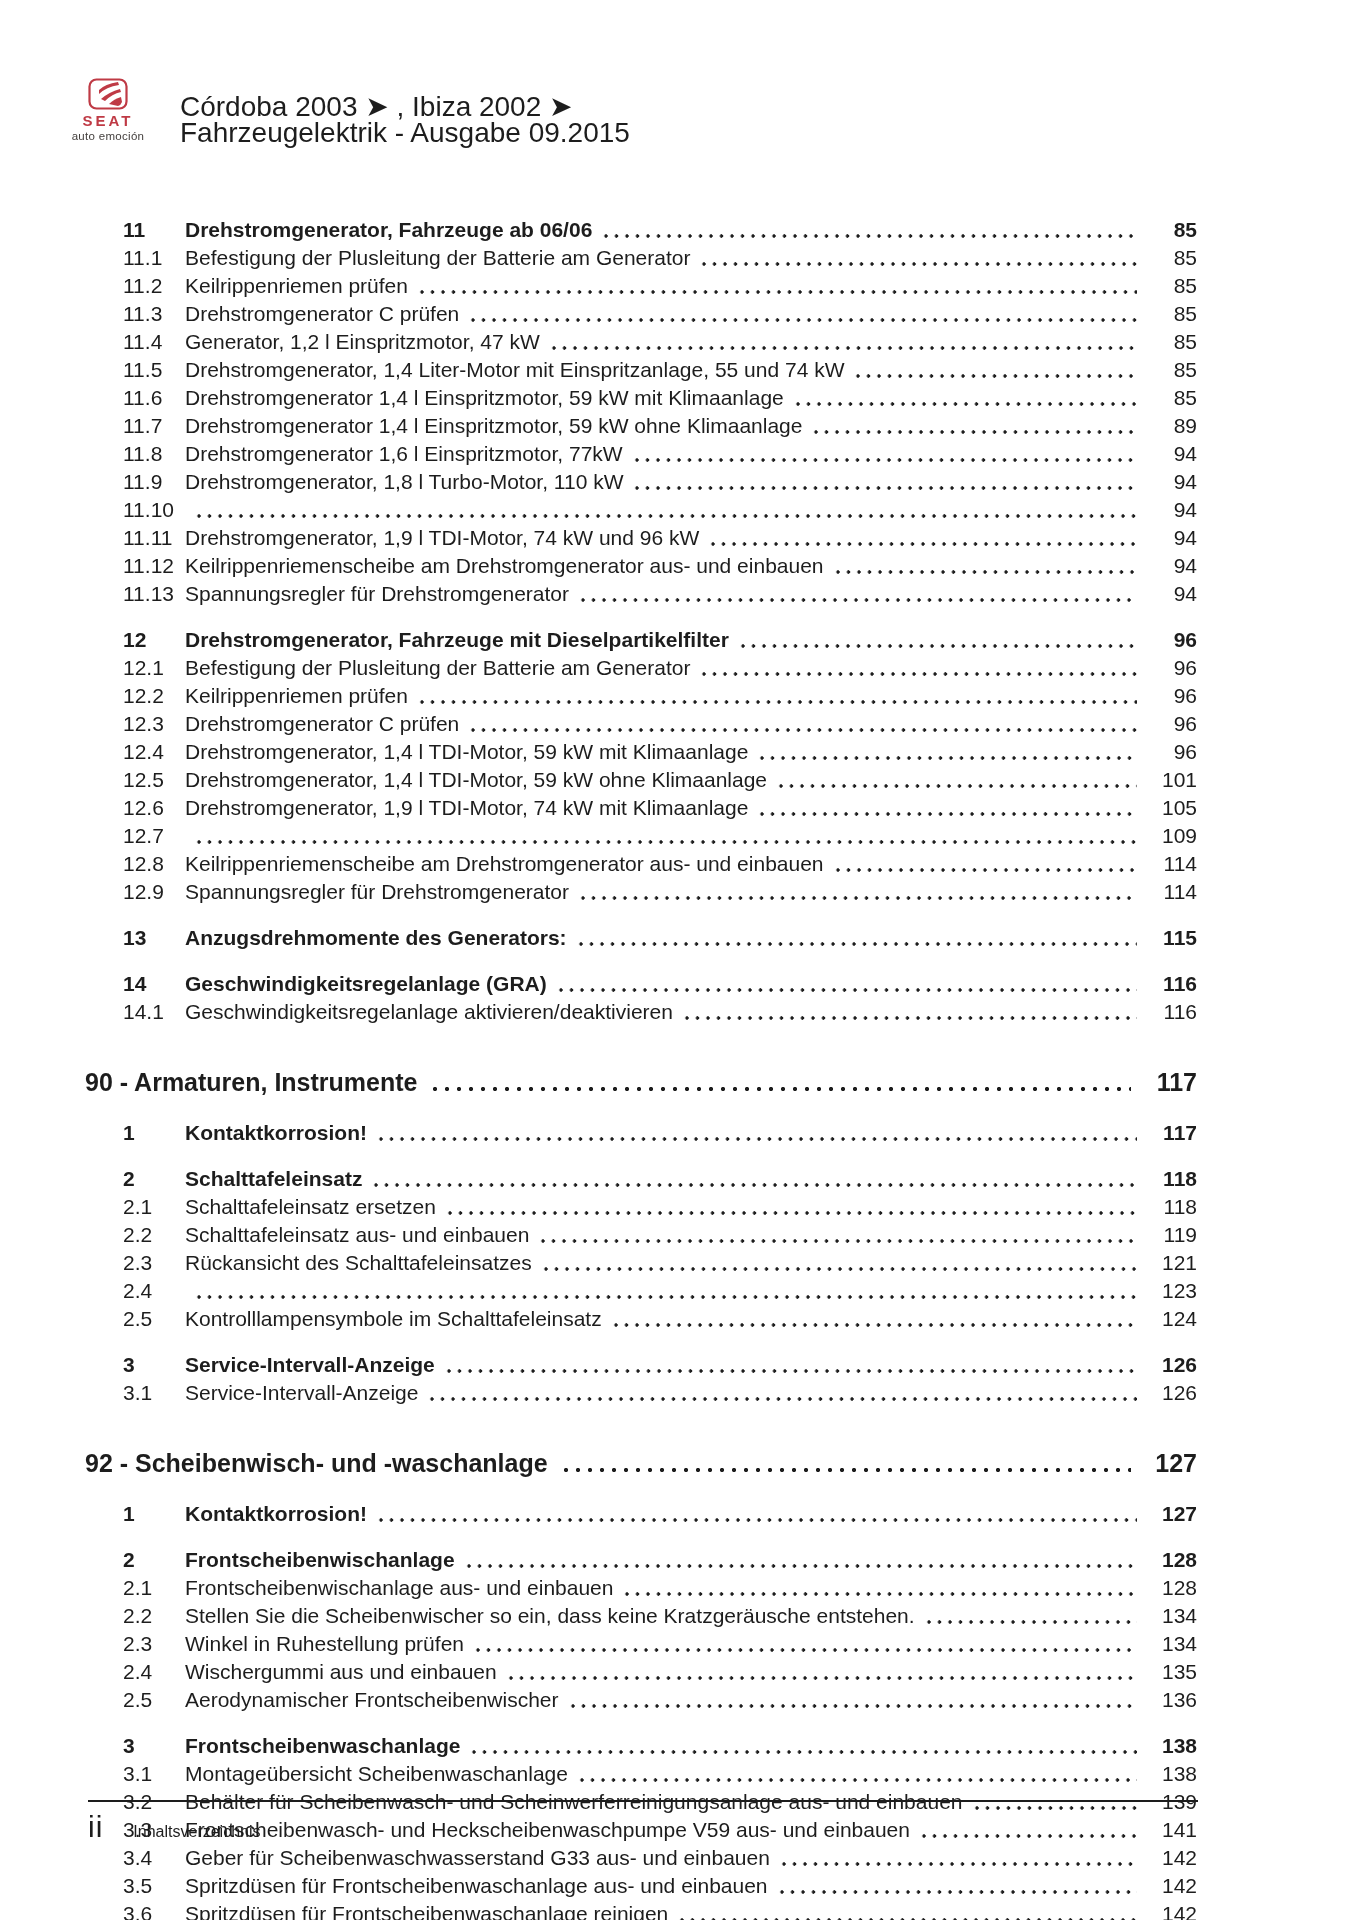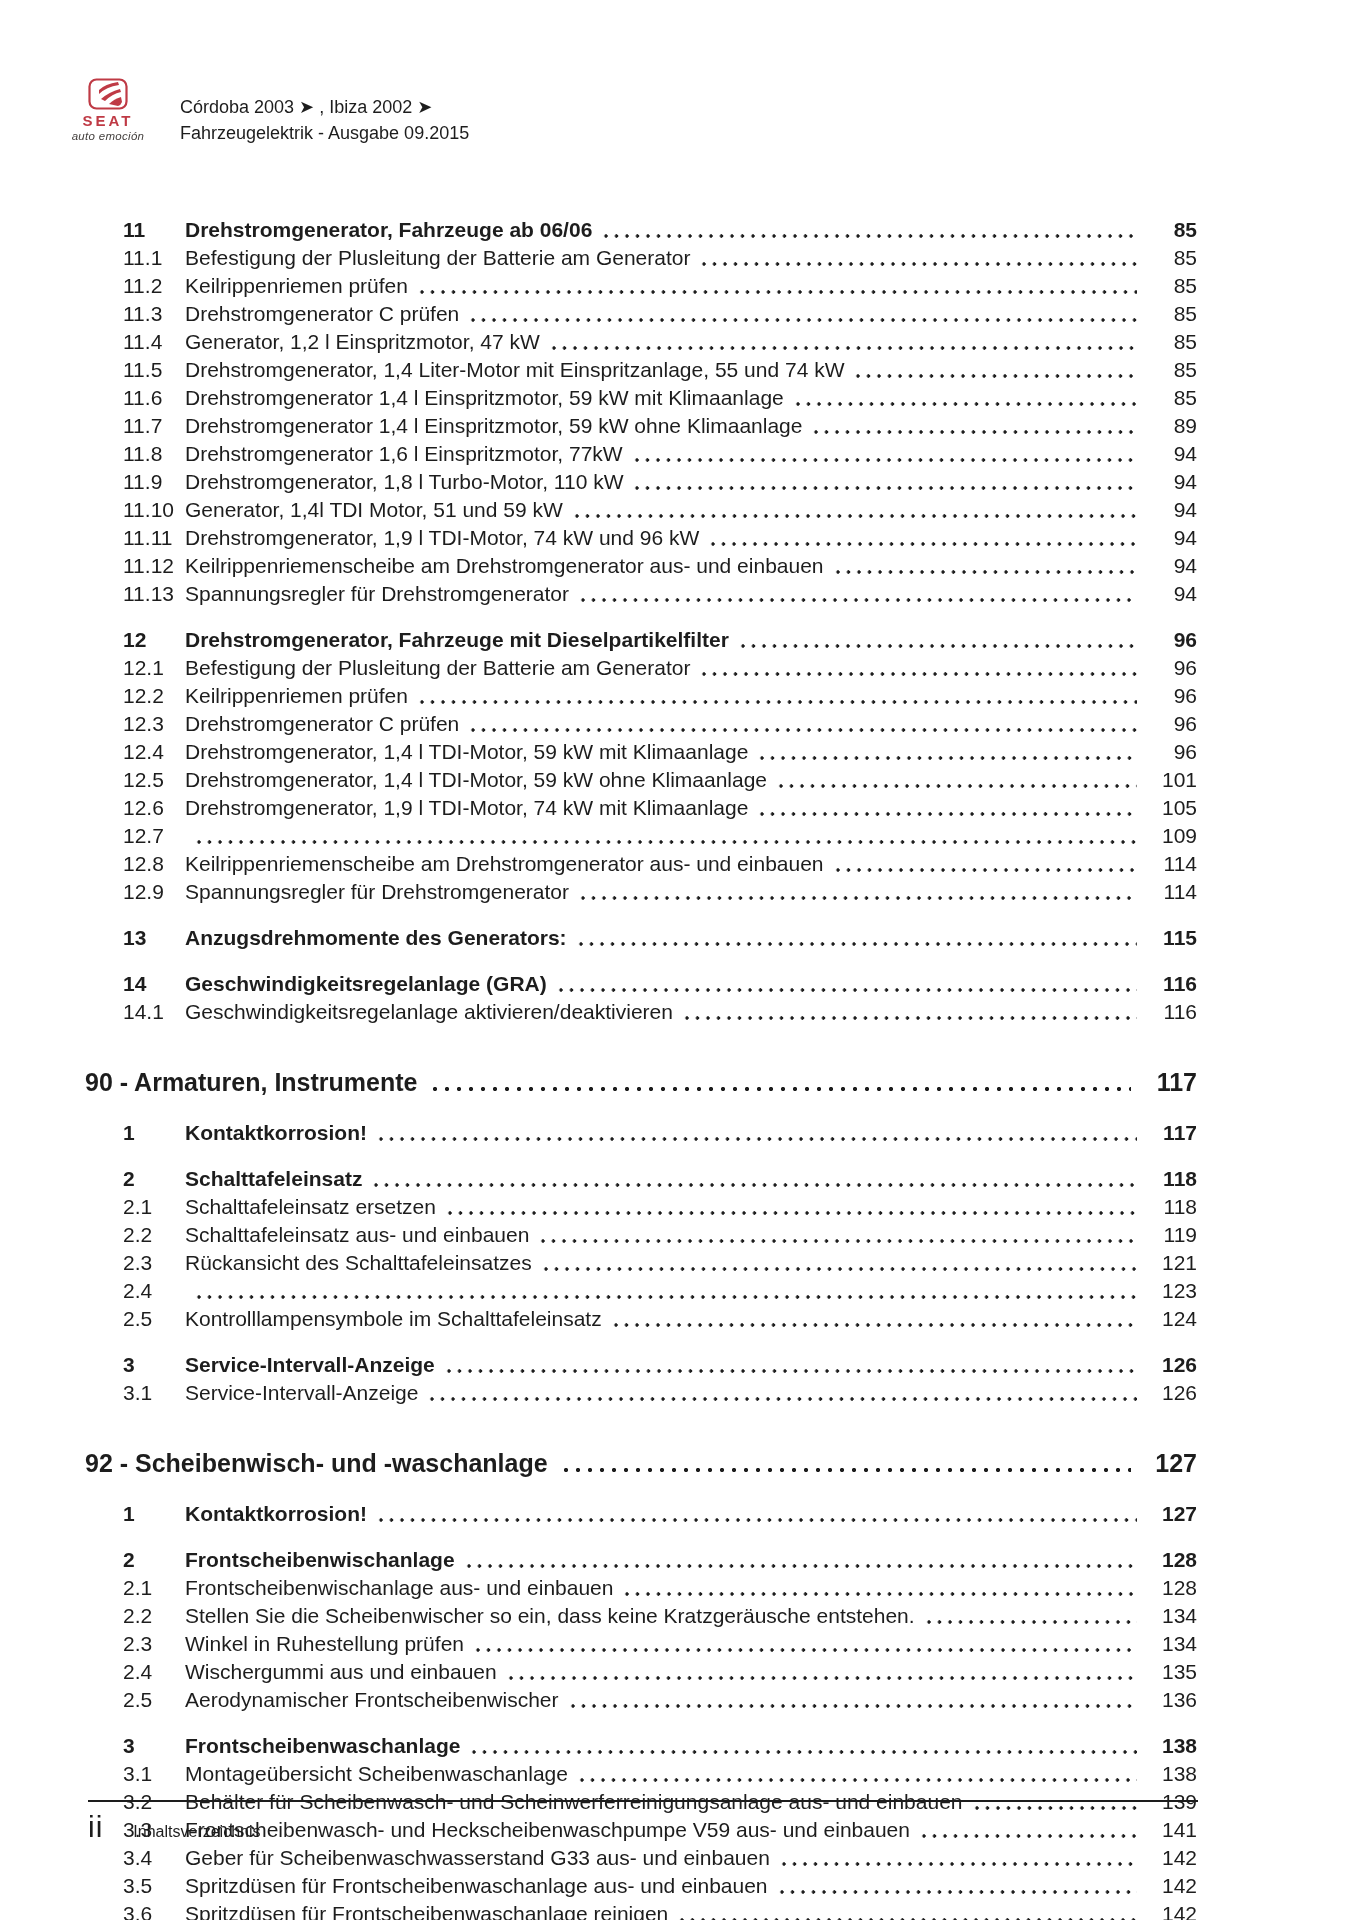--- a/index.html
+++ b/index.html
@@ -11,22 +11,22 @@
     color:#1d1d1d;
     position:relative;
     overflow:hidden;
   }
 
   
   .header { position:absolute; top:74px; left:70px; display:flex; align-items:flex-start; }
   .logo-block { width:76px; display:flex; flex-direction:column; align-items:center; }
   .logo-mark { width:40px; height:32px; margin-top:4px; }
   .brand-word { font-size:15px; font-weight:bold; letter-spacing:3px; color:#bf3a45; margin-top:2px; }
-  .brand-tagline { font-size:11.5px; color:#45413f; margin-top:1px; letter-spacing:0.3px;font-style:italic; }
-  .header-text { margin-left:34px; padding-top:20px; font-size:18px; line-height:26px; white-space:nowrap; }
+  .brand-tagline { font-size:11.5px; color:#45413f; margin-top:1px; letter-spacing:0.3px; }
+  .header-text { margin-left:34px; padding-top:20px; font-size:28px; line-height:26px; white-space:nowrap; }
 
   
   .toc { position:absolute; top:198px; left:85px; right:160px; }
   .row { display:flex; height:28px; line-height:28px; font-size:21px; white-space:nowrap; padding-left:38px; }
   .row .num   { flex:none; width:62px; }
   .row .title { flex:none; }
   .row .leader {
     flex:1 1 auto;
     margin:0 10px 0 9px;
     background-image: radial-gradient(circle at 5px 20px, #1d1d1d 1.5px, transparent 1.9px);
@@ -136,21 +136,20 @@
       <span class="page">94</span>
     </div>
     <div class="row sub">
       <span class="num">11.9</span>
       <span class="title">Drehstromgenerator, 1,8 l Turbo-Motor, 110 kW</span>
       <span class="leader"></span>
       <span class="page">94</span>
     </div>
     <div class="row sub">
       <span class="num">11.10</span>
-      <span class="title">Generator, 1,4l TDI Motor, 51 und 59 kW</span>
       <span class="leader"></span>
       <span class="page">94</span>
     </div>
     <div class="row sub">
       <span class="num">11.11</span>
       <span class="title">Drehstromgenerator, 1,9 l TDI-Motor, 74 kW und 96 kW</span>
       <span class="leader"></span>
       <span class="page">94</span>
     </div>
     <div class="row sub">

